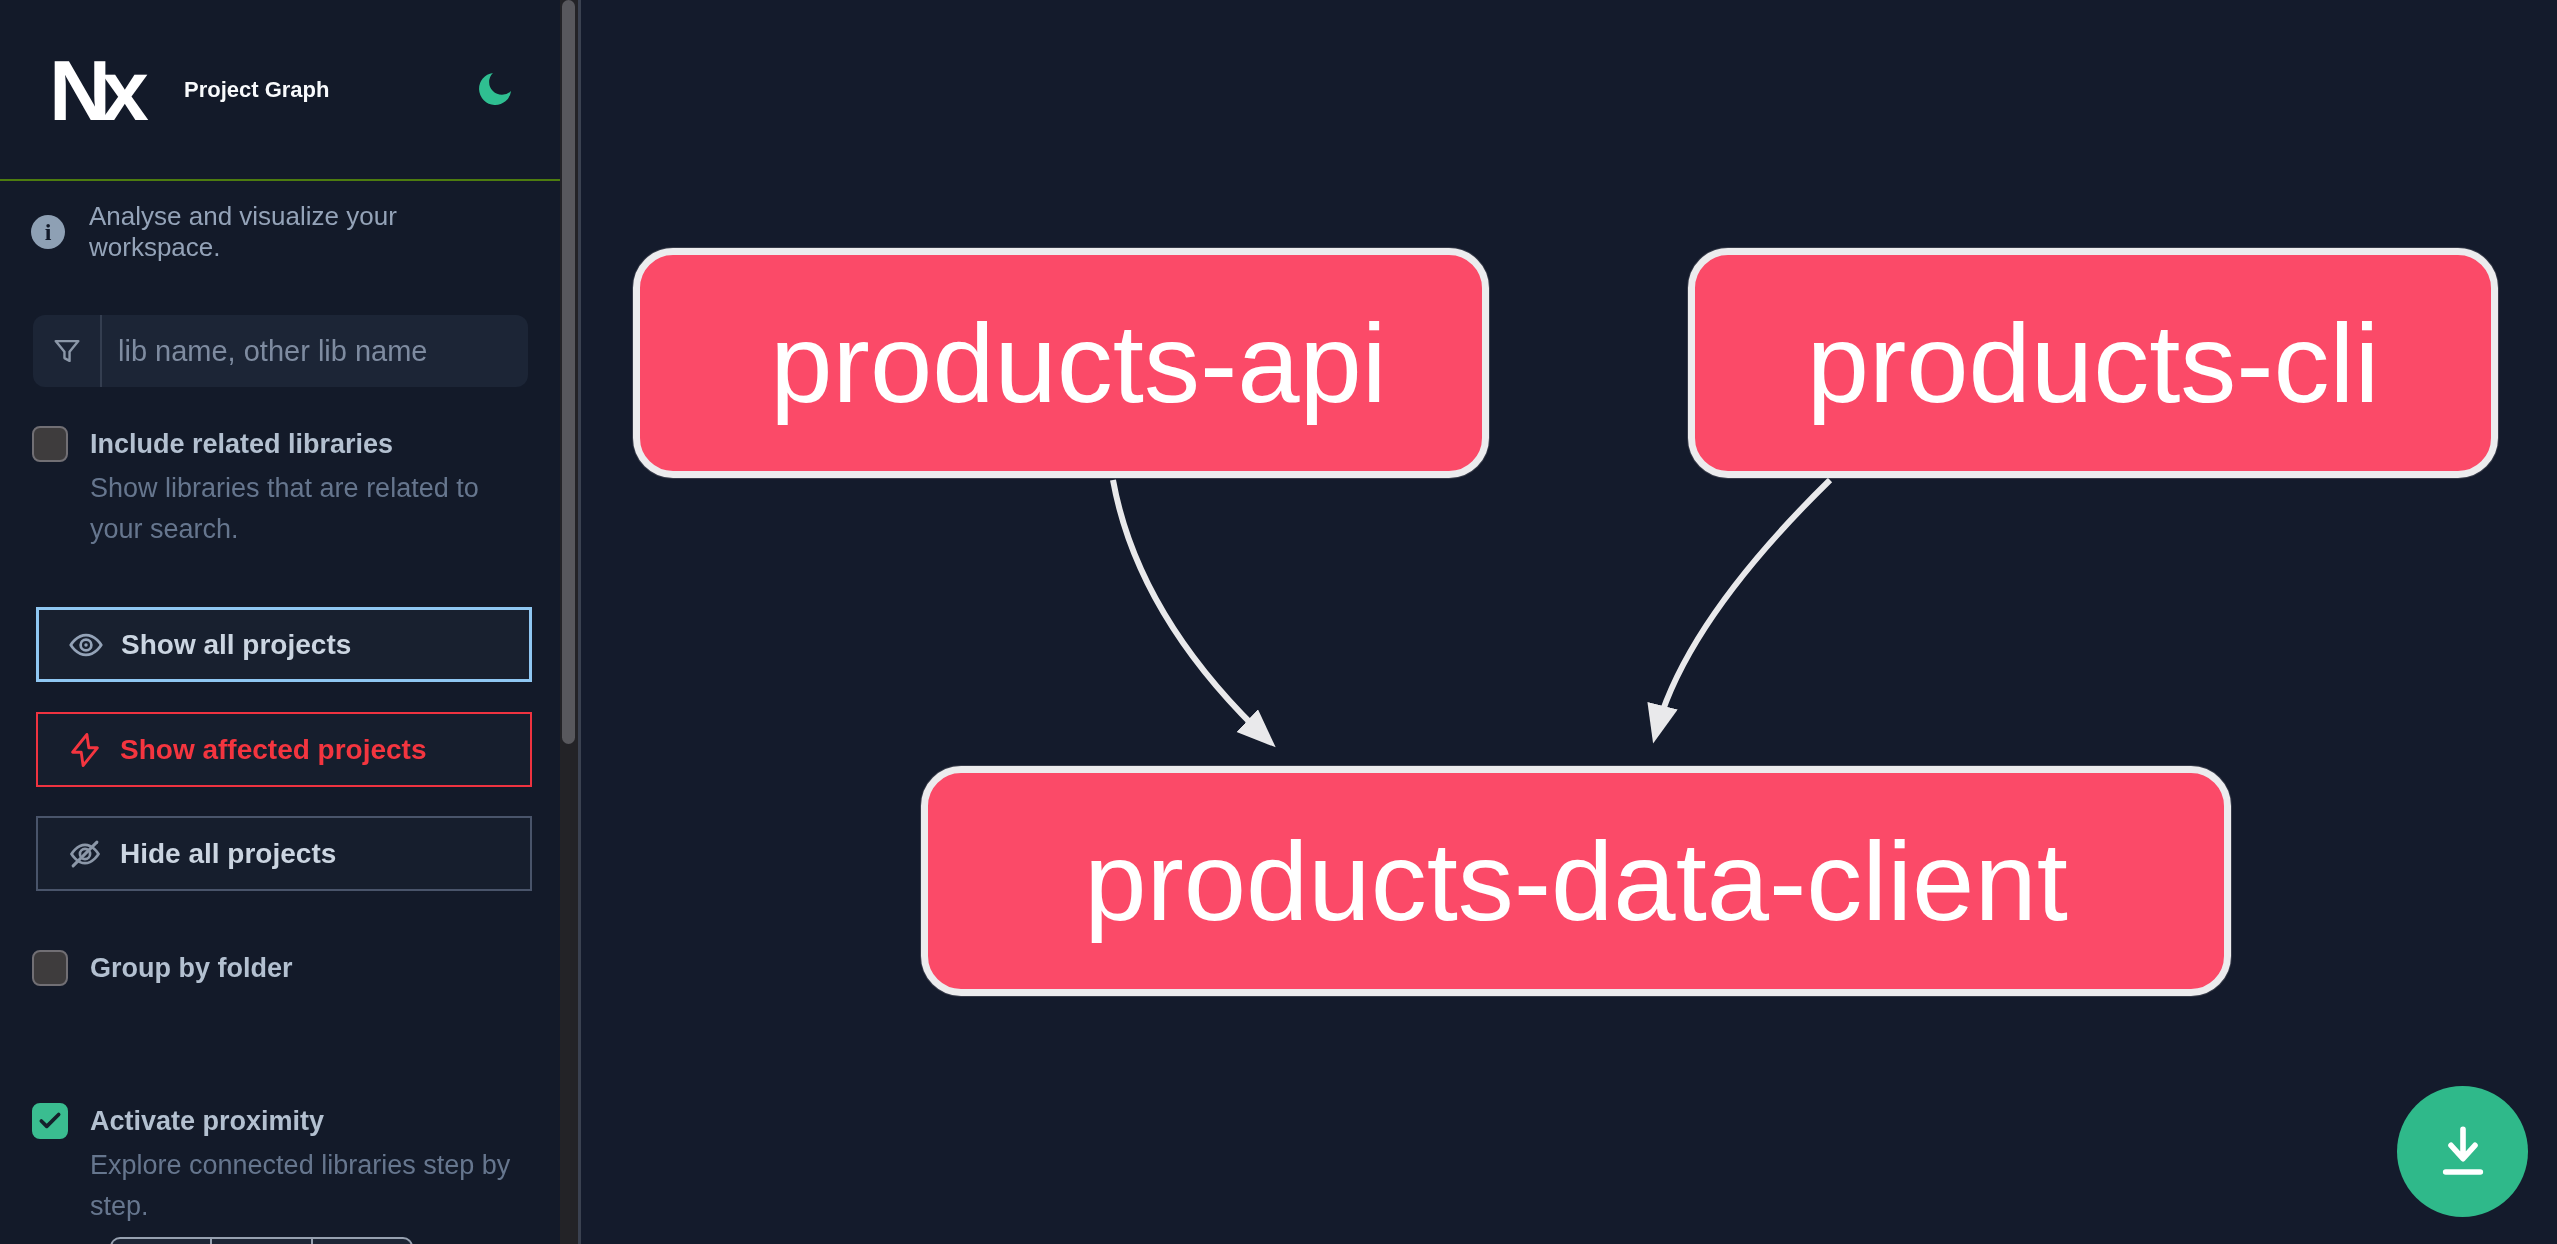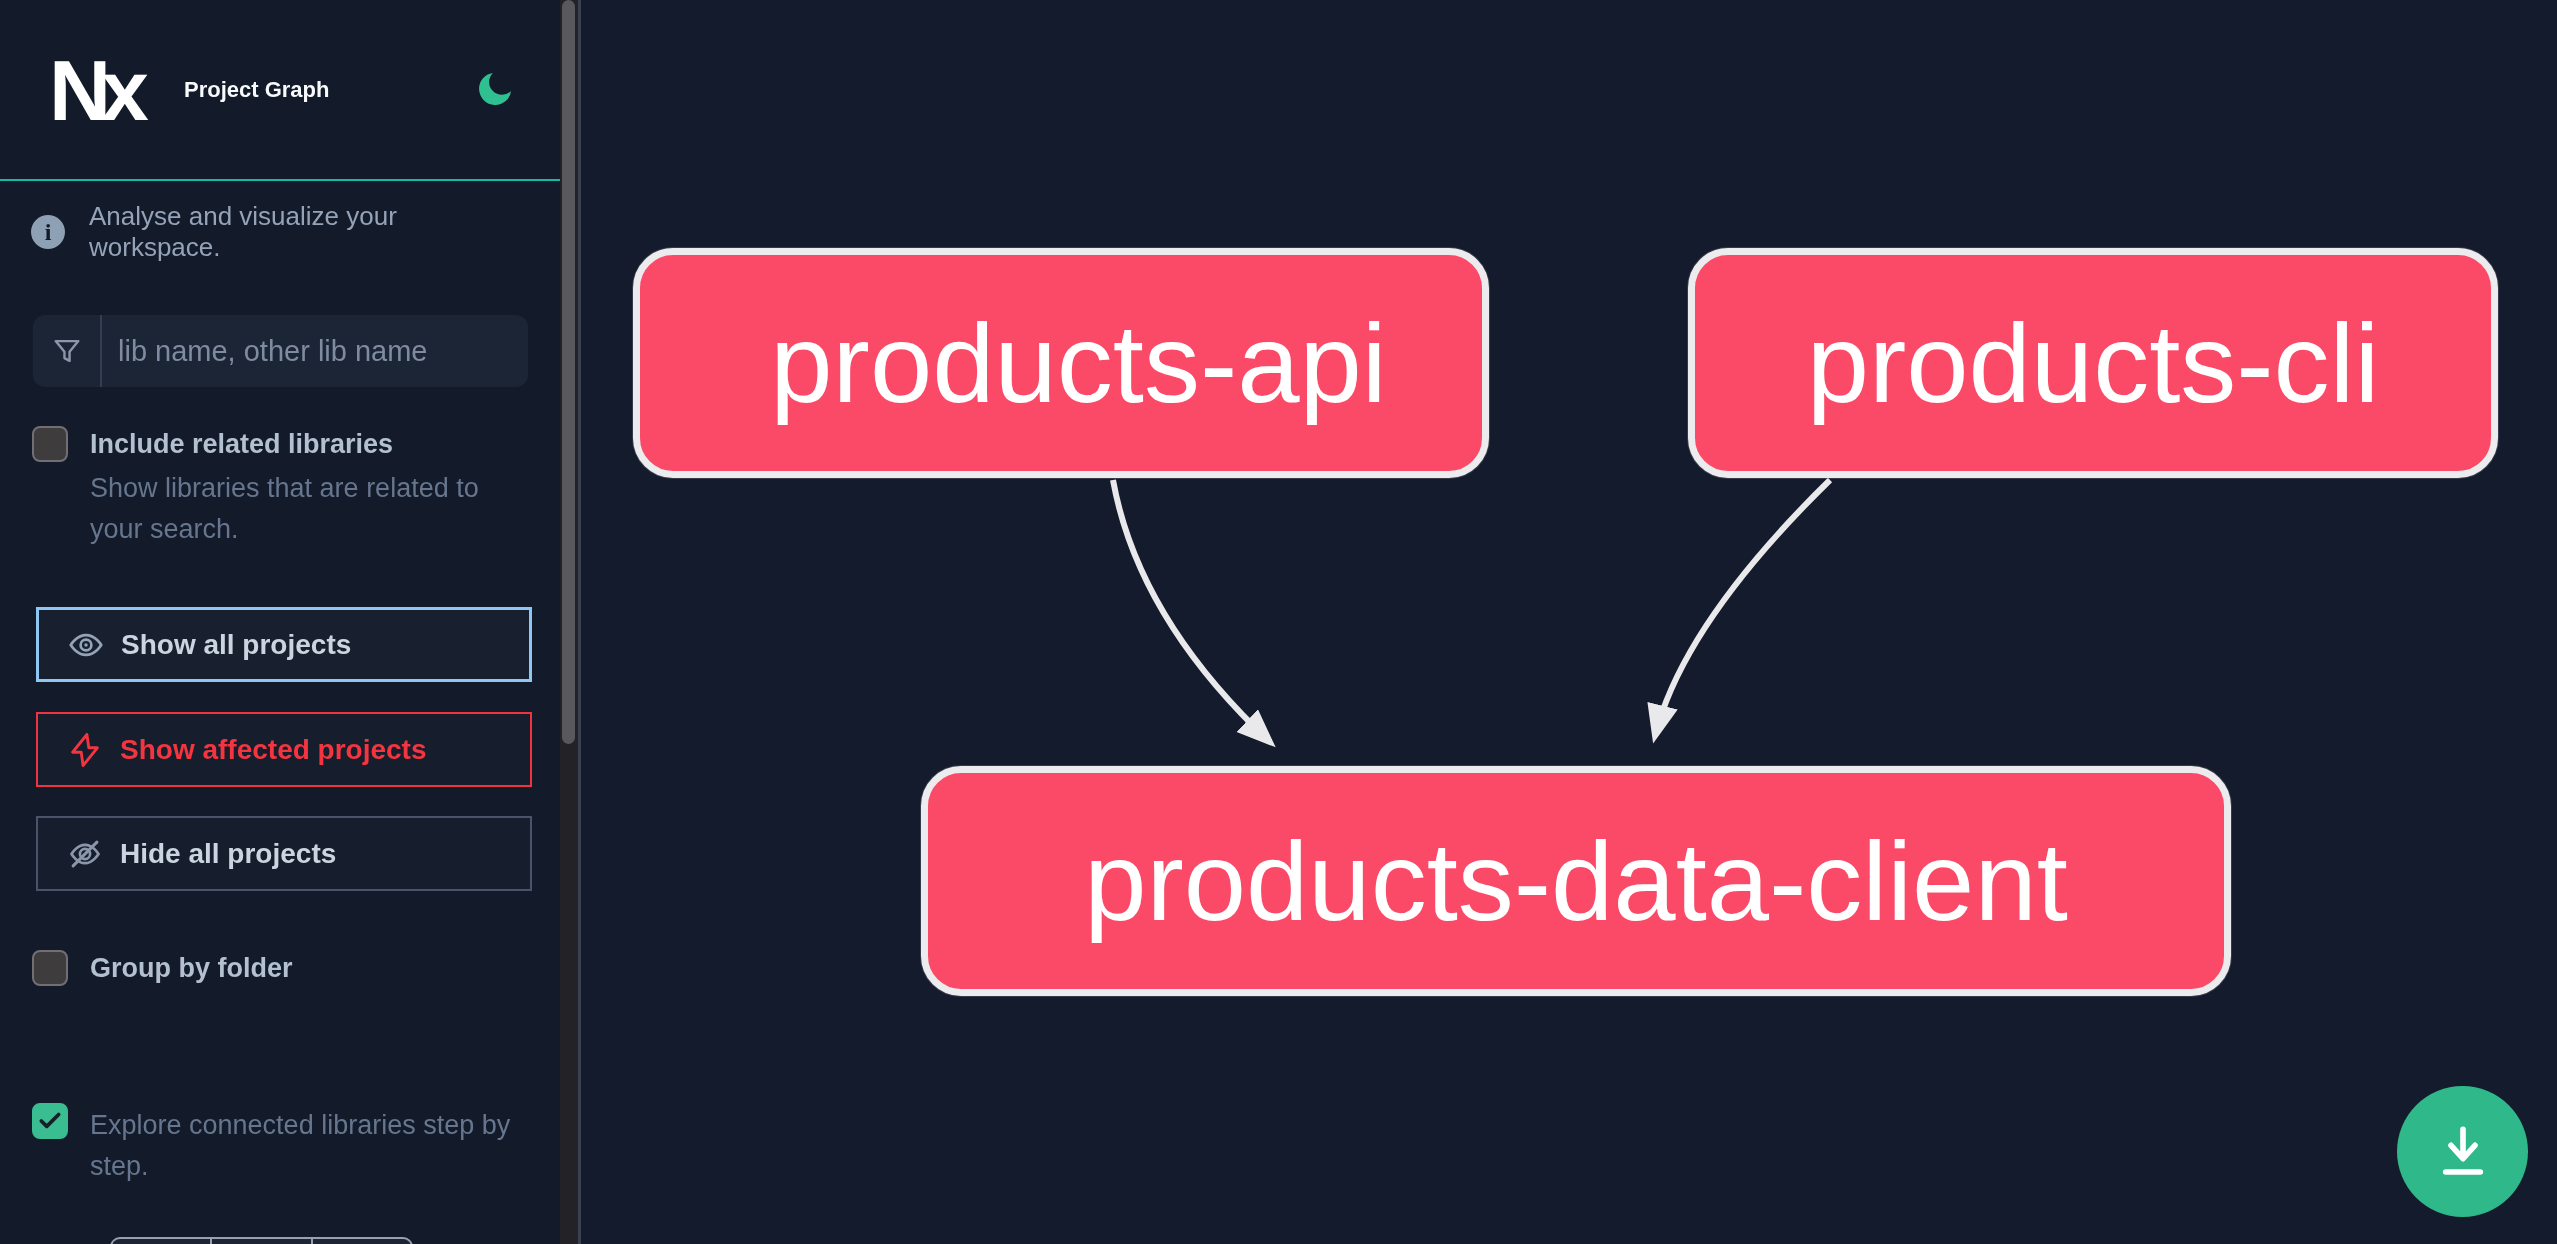--- a/index.html
+++ b/index.html
@@ -8,21 +8,21 @@
 
   
   .app{position:absolute;inset:0;}
   .sidebar{position:absolute;left:0;top:0;width:560px;height:1244px;background:#131a29;}
   .scroll-gutter{position:absolute;left:560px;top:0;width:18px;height:1244px;background:#232327;}
   .scroll-thumb{position:absolute;left:2px;top:0;width:13px;height:744px;background:#58585d;border-radius:7px;}
   .side-border{position:absolute;left:578px;top:0;width:3px;height:1244px;background:#3a4150;}
   .canvas{position:absolute;left:581px;top:0;width:1976px;height:1244px;background:#141b2c;}
 
   
-  .header{position:absolute;left:0;top:0;width:578px;height:179px;background:#131a29;border-bottom:2px solid #14b8a6;}
+  .header{position:absolute;left:0;top:0;width:578px;height:179px;background:#131a29;border-bottom:2px solid #4d7c0f;}
   .nx-logo{position:absolute;left:49px;top:38px;width:110px;height:104px;color:#fff;
            font-weight:800;font-size:86px;line-height:104px;letter-spacing:-10px;font-style:normal;}
   .app-title{position:absolute;left:184px;top:0;height:179px;line-height:179px;color:#f8fafc;font-size:22px;font-weight:700;}
   .moon{position:absolute;left:474px;top:68px;width:42px;height:42px;}
 
   
   .tagline{position:absolute;left:31px;top:201px;width:500px;display:flex;align-items:center;}
   .info-badge{width:34px;height:34px;border-radius:50%;background:#8ea0b4;color:#131a29;
               font-family:"Liberation Serif",serif;font-weight:700;font-size:24px;
               display:flex;align-items:center;justify-content:center;flex:0 0 auto;}
@@ -169,20 +169,21 @@
       </span>
       <span class="lbl">Group by folder</span>
     </div>
 
     <div class="cbrow" style="top:1101px;">
       <span class="box checked">
         <svg width="26" height="26" viewBox="0 0 24 24">
             <path d="M20 6L9 17l-5-5" stroke="#15202b" stroke-width="3.4" fill="none" stroke-linecap="round" stroke-linejoin="round"></path>
           </svg>
       </span>
+      <span class="lbl">Activate proximity</span>
       <span class="desc">Explore connected libraries step by step.</span>
     </div>
 
     <div class="segmented">
       <div class="seg first"></div>
       <div class="seg mid"></div>
       <div class="seg last"></div>
     </div>
 
   </div>

